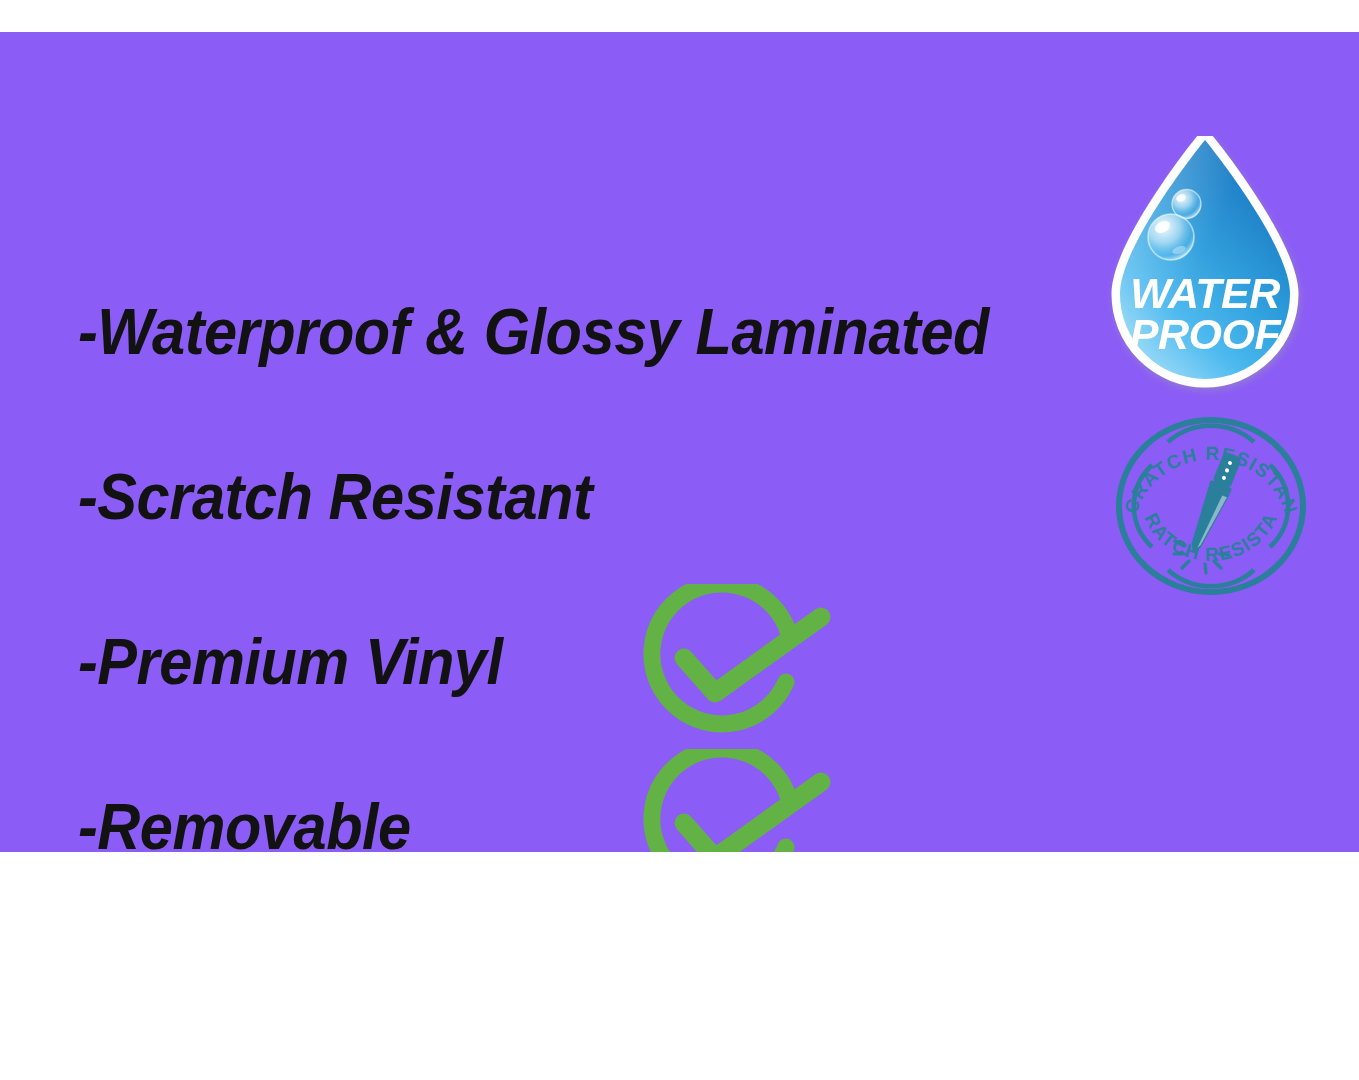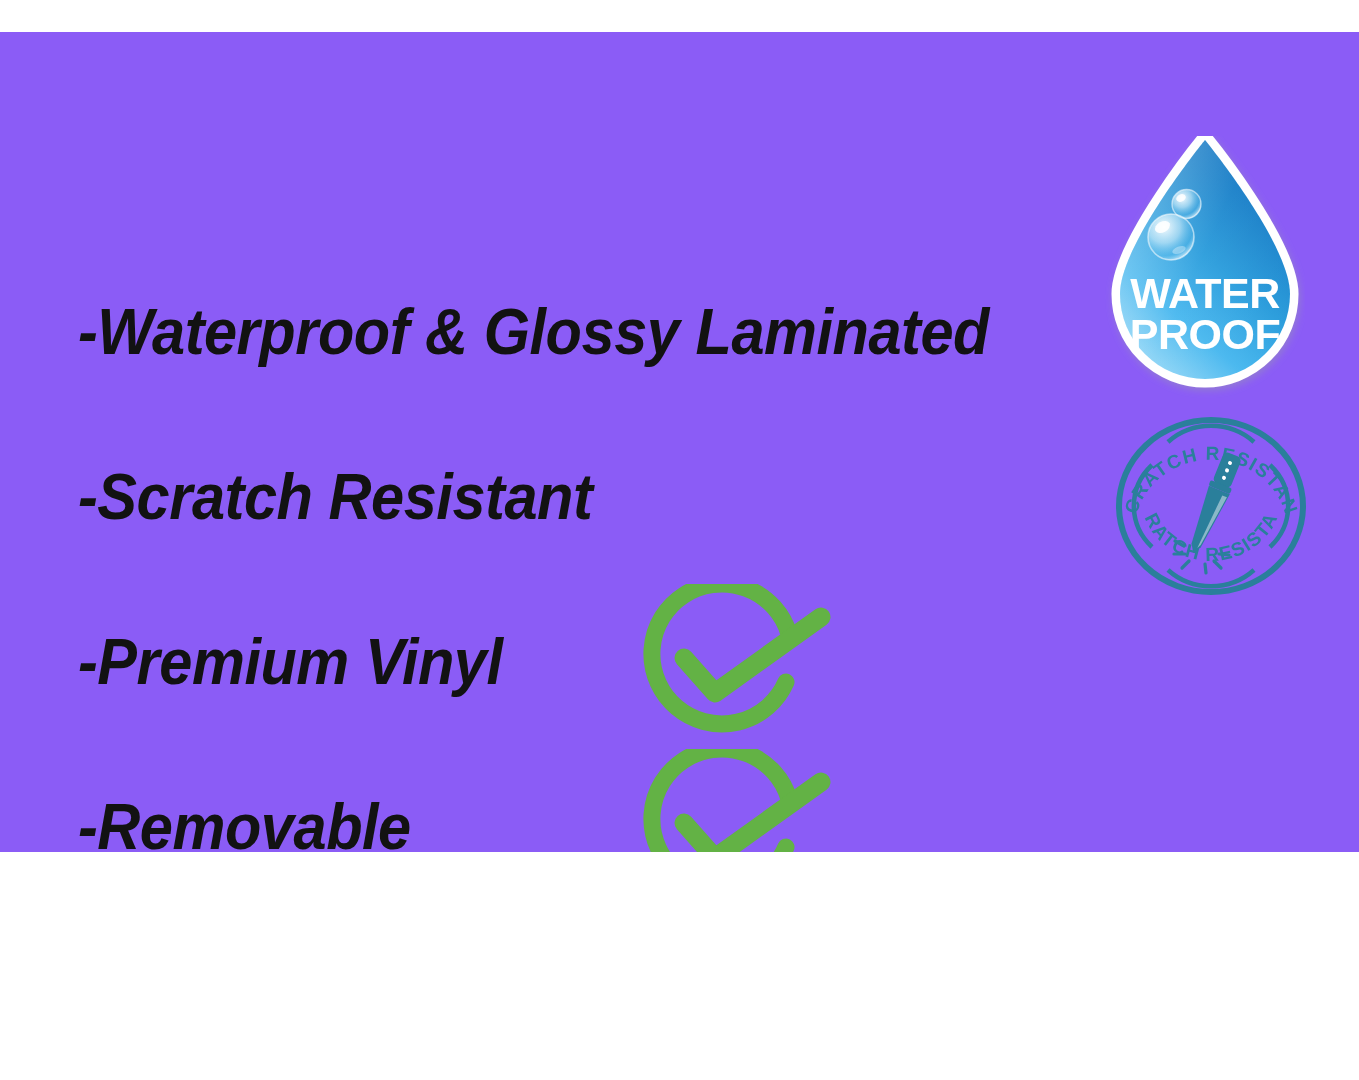--- a/index.html
+++ b/index.html
@@ -49,20 +49,21 @@
 
   
   .badge {
     position: absolute;
   }
   #waterproof-badge {
     left: 1105px;
     top: 104px;
     width: 200px;
     height: 262px;
+    font-style: italic;
   }
   #scratch-badge {
     left: 1113px;
     top: 382px;
     width: 196px;
     height: 184px;
   }
 
   
   .check-mark {

